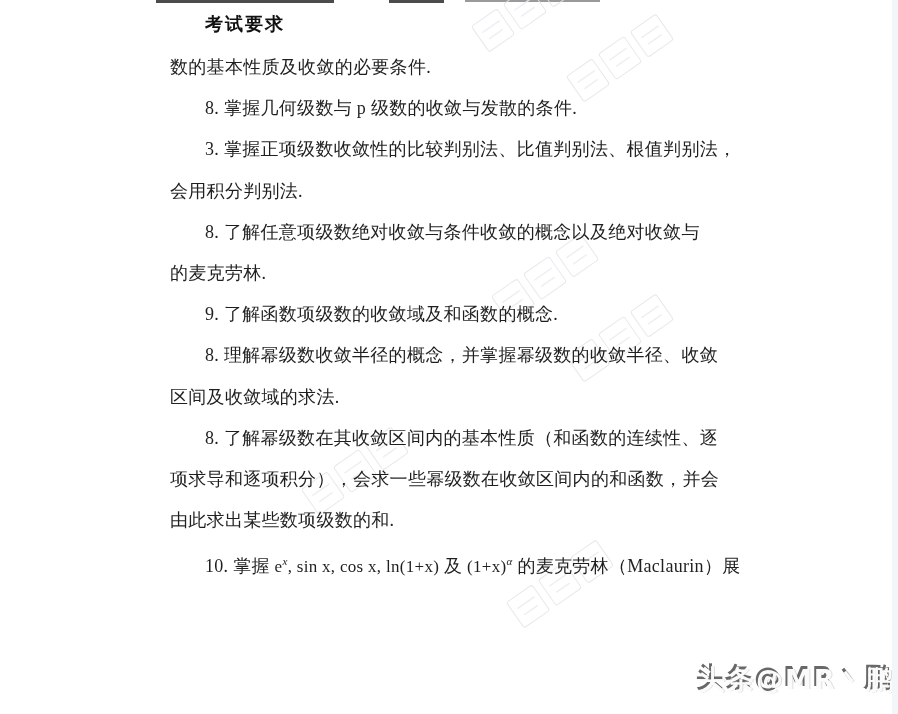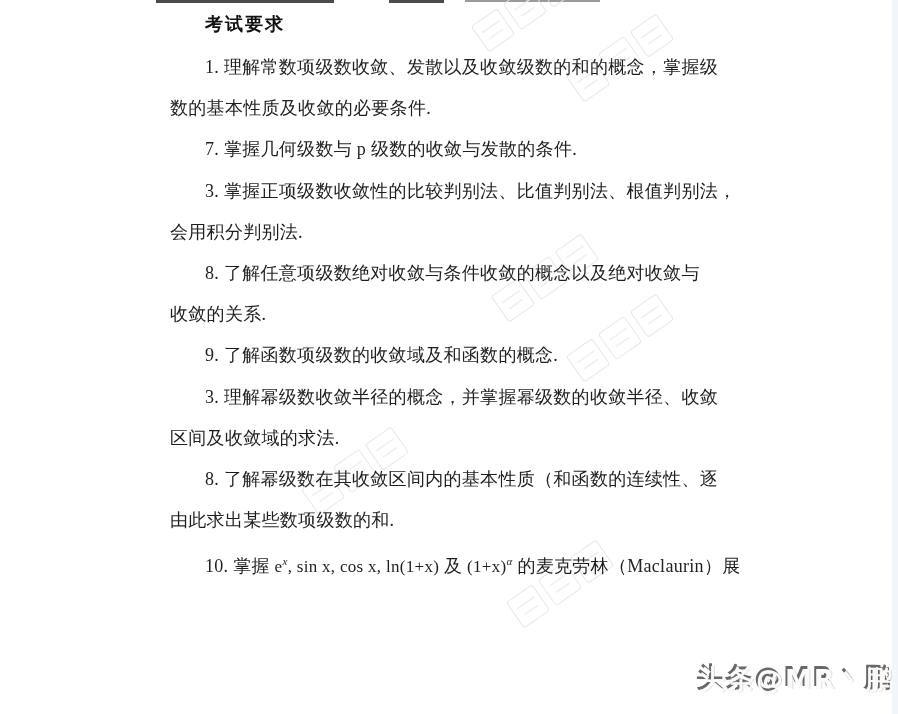--- a/index.html
+++ b/index.html
@@ -89,31 +89,31 @@
     </div>
   <div class="bg-wm" style="left:505px; top:568px;">
       <span class="g"></span>
       <span class="g"></span>
       <span class="g"></span>
     </div>
 
   <h1 class="heading">考试要求</h1>
 
   <div class="lines">
-      <div class="doc-line indent">1. 理解常数项级数收敛、发散以及收敛级数的和的概念，掌握级</div>
       <div class="doc-line">数的基本性质及收敛的必要条件.</div>
-      <div class="doc-line indent">7. 掌握几何级数与 p 级数的收敛与发散的条件.</div>
+      <div class="doc-line indent">8. 掌握几何级数与 p 级数的收敛与发散的条件.</div>
       <div class="doc-line indent">3. 掌握正项级数收敛性的比较判别法、比值判别法、根值判别法，</div>
       <div class="doc-line">会用积分判别法.</div>
       <div class="doc-line indent">8. 了解任意项级数绝对收敛与条件收敛的概念以及绝对收敛与</div>
-      <div class="doc-line">收敛的关系.</div>
+      <div class="doc-line">的麦克劳林.</div>
       <div class="doc-line indent">9. 了解函数项级数的收敛域及和函数的概念.</div>
-      <div class="doc-line indent">3. 理解幂级数收敛半径的概念，并掌握幂级数的收敛半径、收敛</div>
+      <div class="doc-line indent">8. 理解幂级数收敛半径的概念，并掌握幂级数的收敛半径、收敛</div>
       <div class="doc-line">区间及收敛域的求法.</div>
       <div class="doc-line indent">8. 了解幂级数在其收敛区间内的基本性质（和函数的连续性、逐</div>
+      <div class="doc-line">项求导和逐项积分），会求一些幂级数在收敛区间内的和函数，并会</div>
       <div class="doc-line">由此求出某些数项级数的和.</div>
       <div class="doc-line indent">10. 掌握 <span class="math">e</span><sup class="math-sup">x</sup><span class="math">, sin x, cos x, ln(1+x)</span> 及 <span class="math">(1+x)</span><sup class="math-sup">α</sup> 的麦克劳林（Maclaurin）展</div>
     </div>
 
   <div class="toutiao-wm">头条@MR丶鹏</div>
 
   <div class="edge-strip"></div>
 </div>
 
 </body></html>

